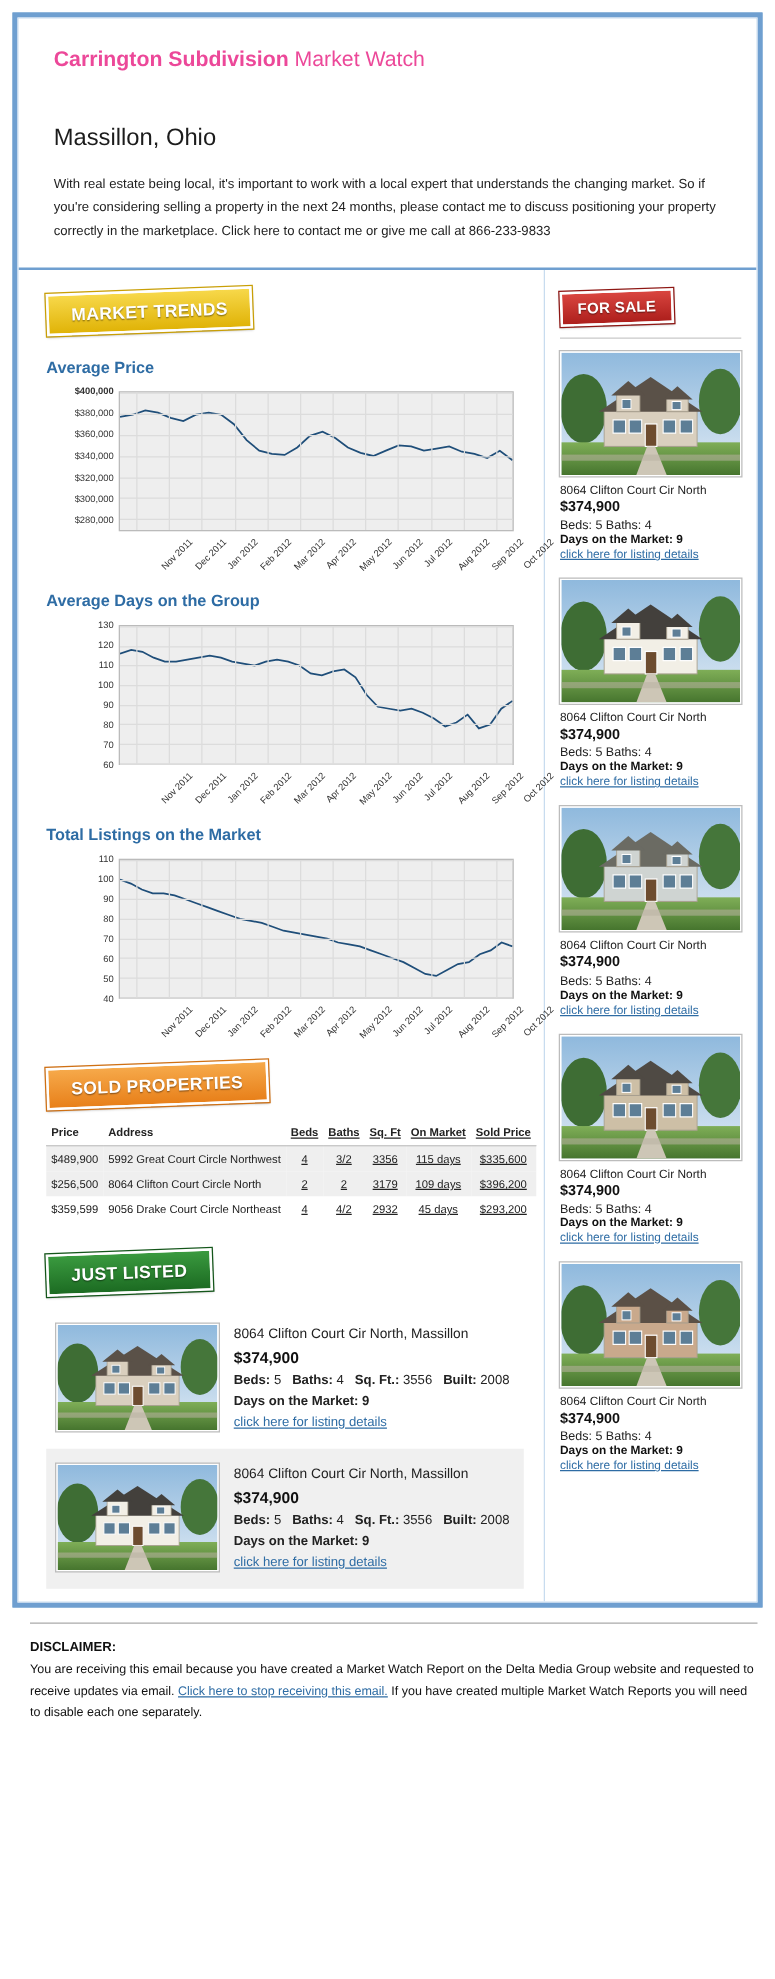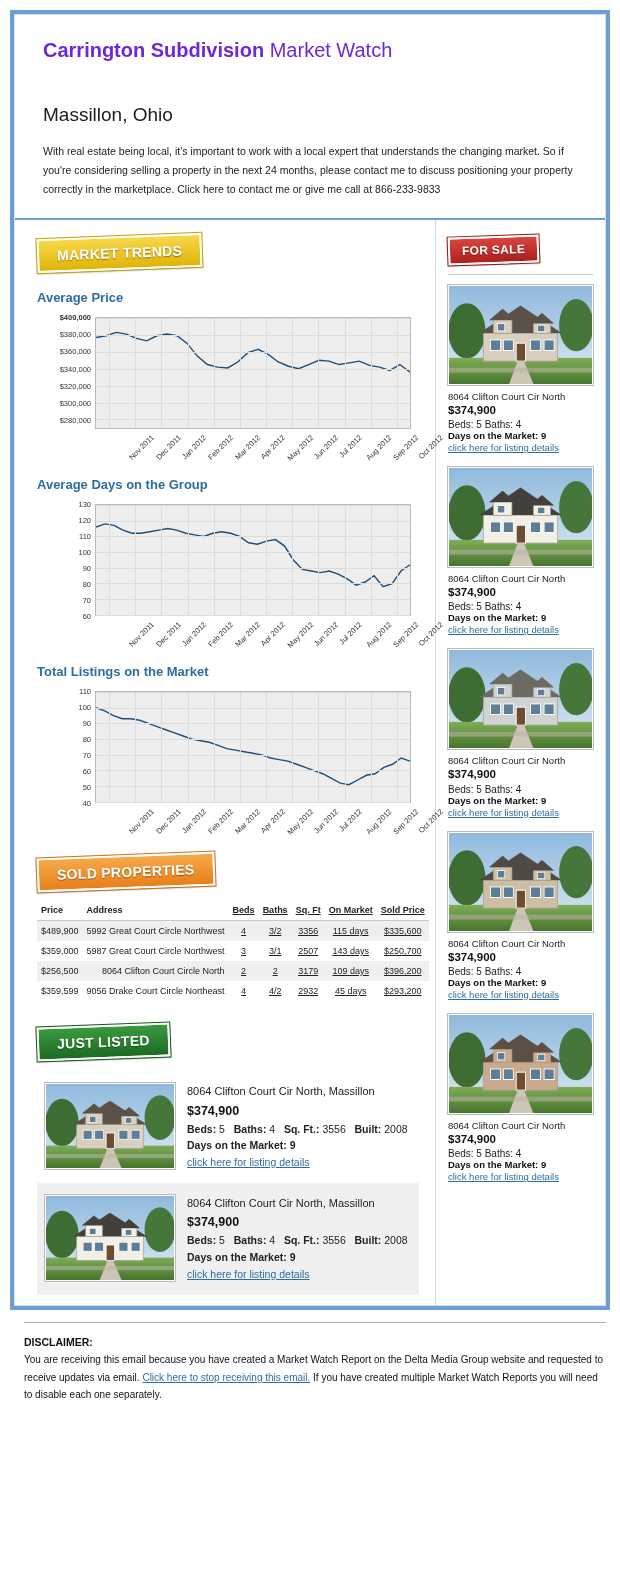--- a/index.html
+++ b/index.html
@@ -28,23 +28,23 @@
     border: 1px solid #cfe0f0;
   }
   
   .header {
     background: #ffffff;
     padding: 22px 28px 18px 28px;
     border-bottom: 2px solid #6f9fd0;
   }
   .header h1 {
     margin: 0 0 2px 0;
-    font-size: 20px;
+    font-size: 17px;
     font-weight: normal;
-    color: #6d28d9;
+    color: #ec4899;
     line-height: 1.35;
   }
   .header h1 .bold { font-weight: bold; }
   .header .sub {
     font-size: 19px;
     color: #1c1c1c;
     line-height: 1.35;
     margin-bottom: 14px;
     margin-top: 38px;
   }
@@ -162,21 +162,20 @@
     font-weight: bold;
     color: #222;
     border-bottom: 1px solid #c9c9c9;
     padding: 4px 4px 5px 4px;
     white-space: nowrap;
   }
   table.sold td {
     padding: 5px 4px;
     color: #222;
     white-space: nowrap;
-    text-align: right;
   }
   table.sold tr.alt td { background: #efefef; }
   table.sold td.num, table.sold th.num { text-align: center; text-decoration: underline; }
 
   
   .listing {
     display: flex;
     padding: 12px 8px;
     gap: 12px;
     align-items: flex-start;
@@ -428,29 +427,20 @@
           </thead>
           <tbody>
                 <tr class="alt">
                   <td>$489,900</td>
                   <td>5992 Great Court Circle Northwest</td>
                   <td class="num">4</td>
                   <td class="num">3/2</td>
                   <td class="num">3356</td>
                   <td class="num">115 days</td>
                   <td class="num">$335,600</td>
-                </tr>
-                <tr>
-                  <td>$359,000</td>
-                  <td>5987 Great Court Circle Northwest</td>
-                  <td class="num">3</td>
-                  <td class="num">3/1</td>
-                  <td class="num">2507</td>
-                  <td class="num">143 days</td>
-                  <td class="num">$250,700</td>
                 </tr>
                 <tr class="alt">
                   <td>$256,500</td>
                   <td>8064 Clifton Court Circle North</td>
                   <td class="num">2</td>
                   <td class="num">2</td>
                   <td class="num">3179</td>
                   <td class="num">109 days</td>
                   <td class="num">$396,200</td>
                 </tr>

